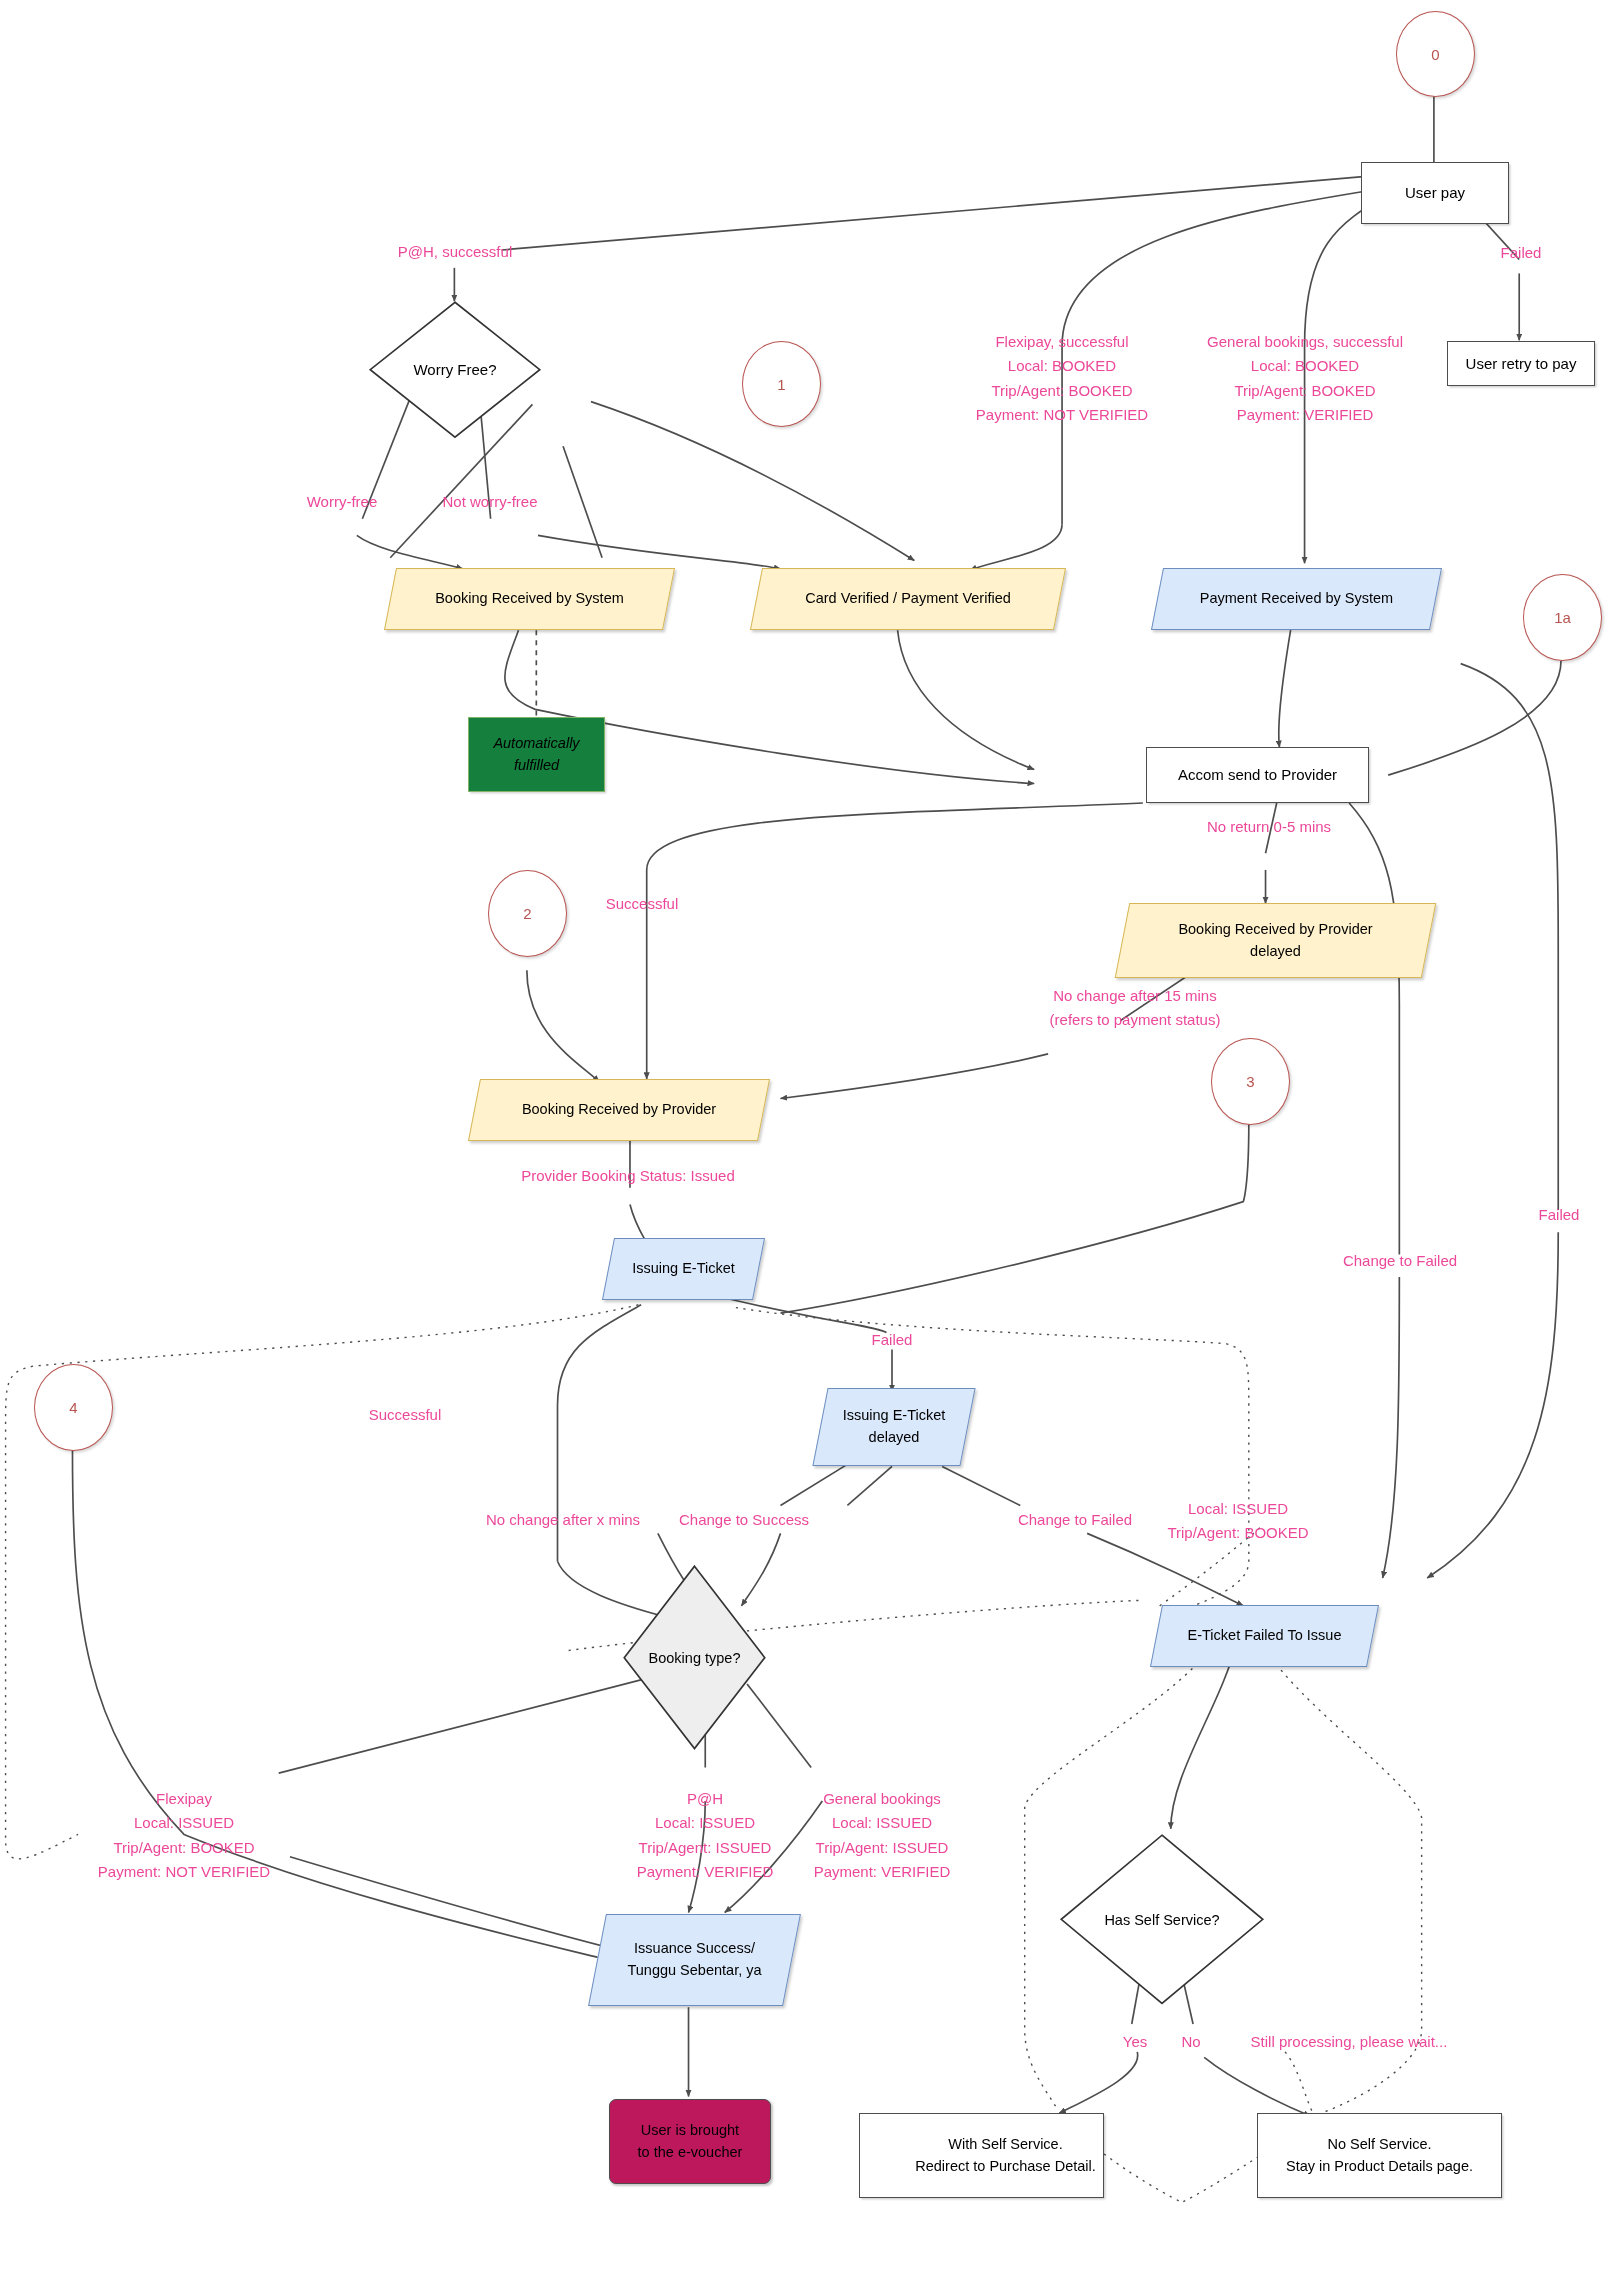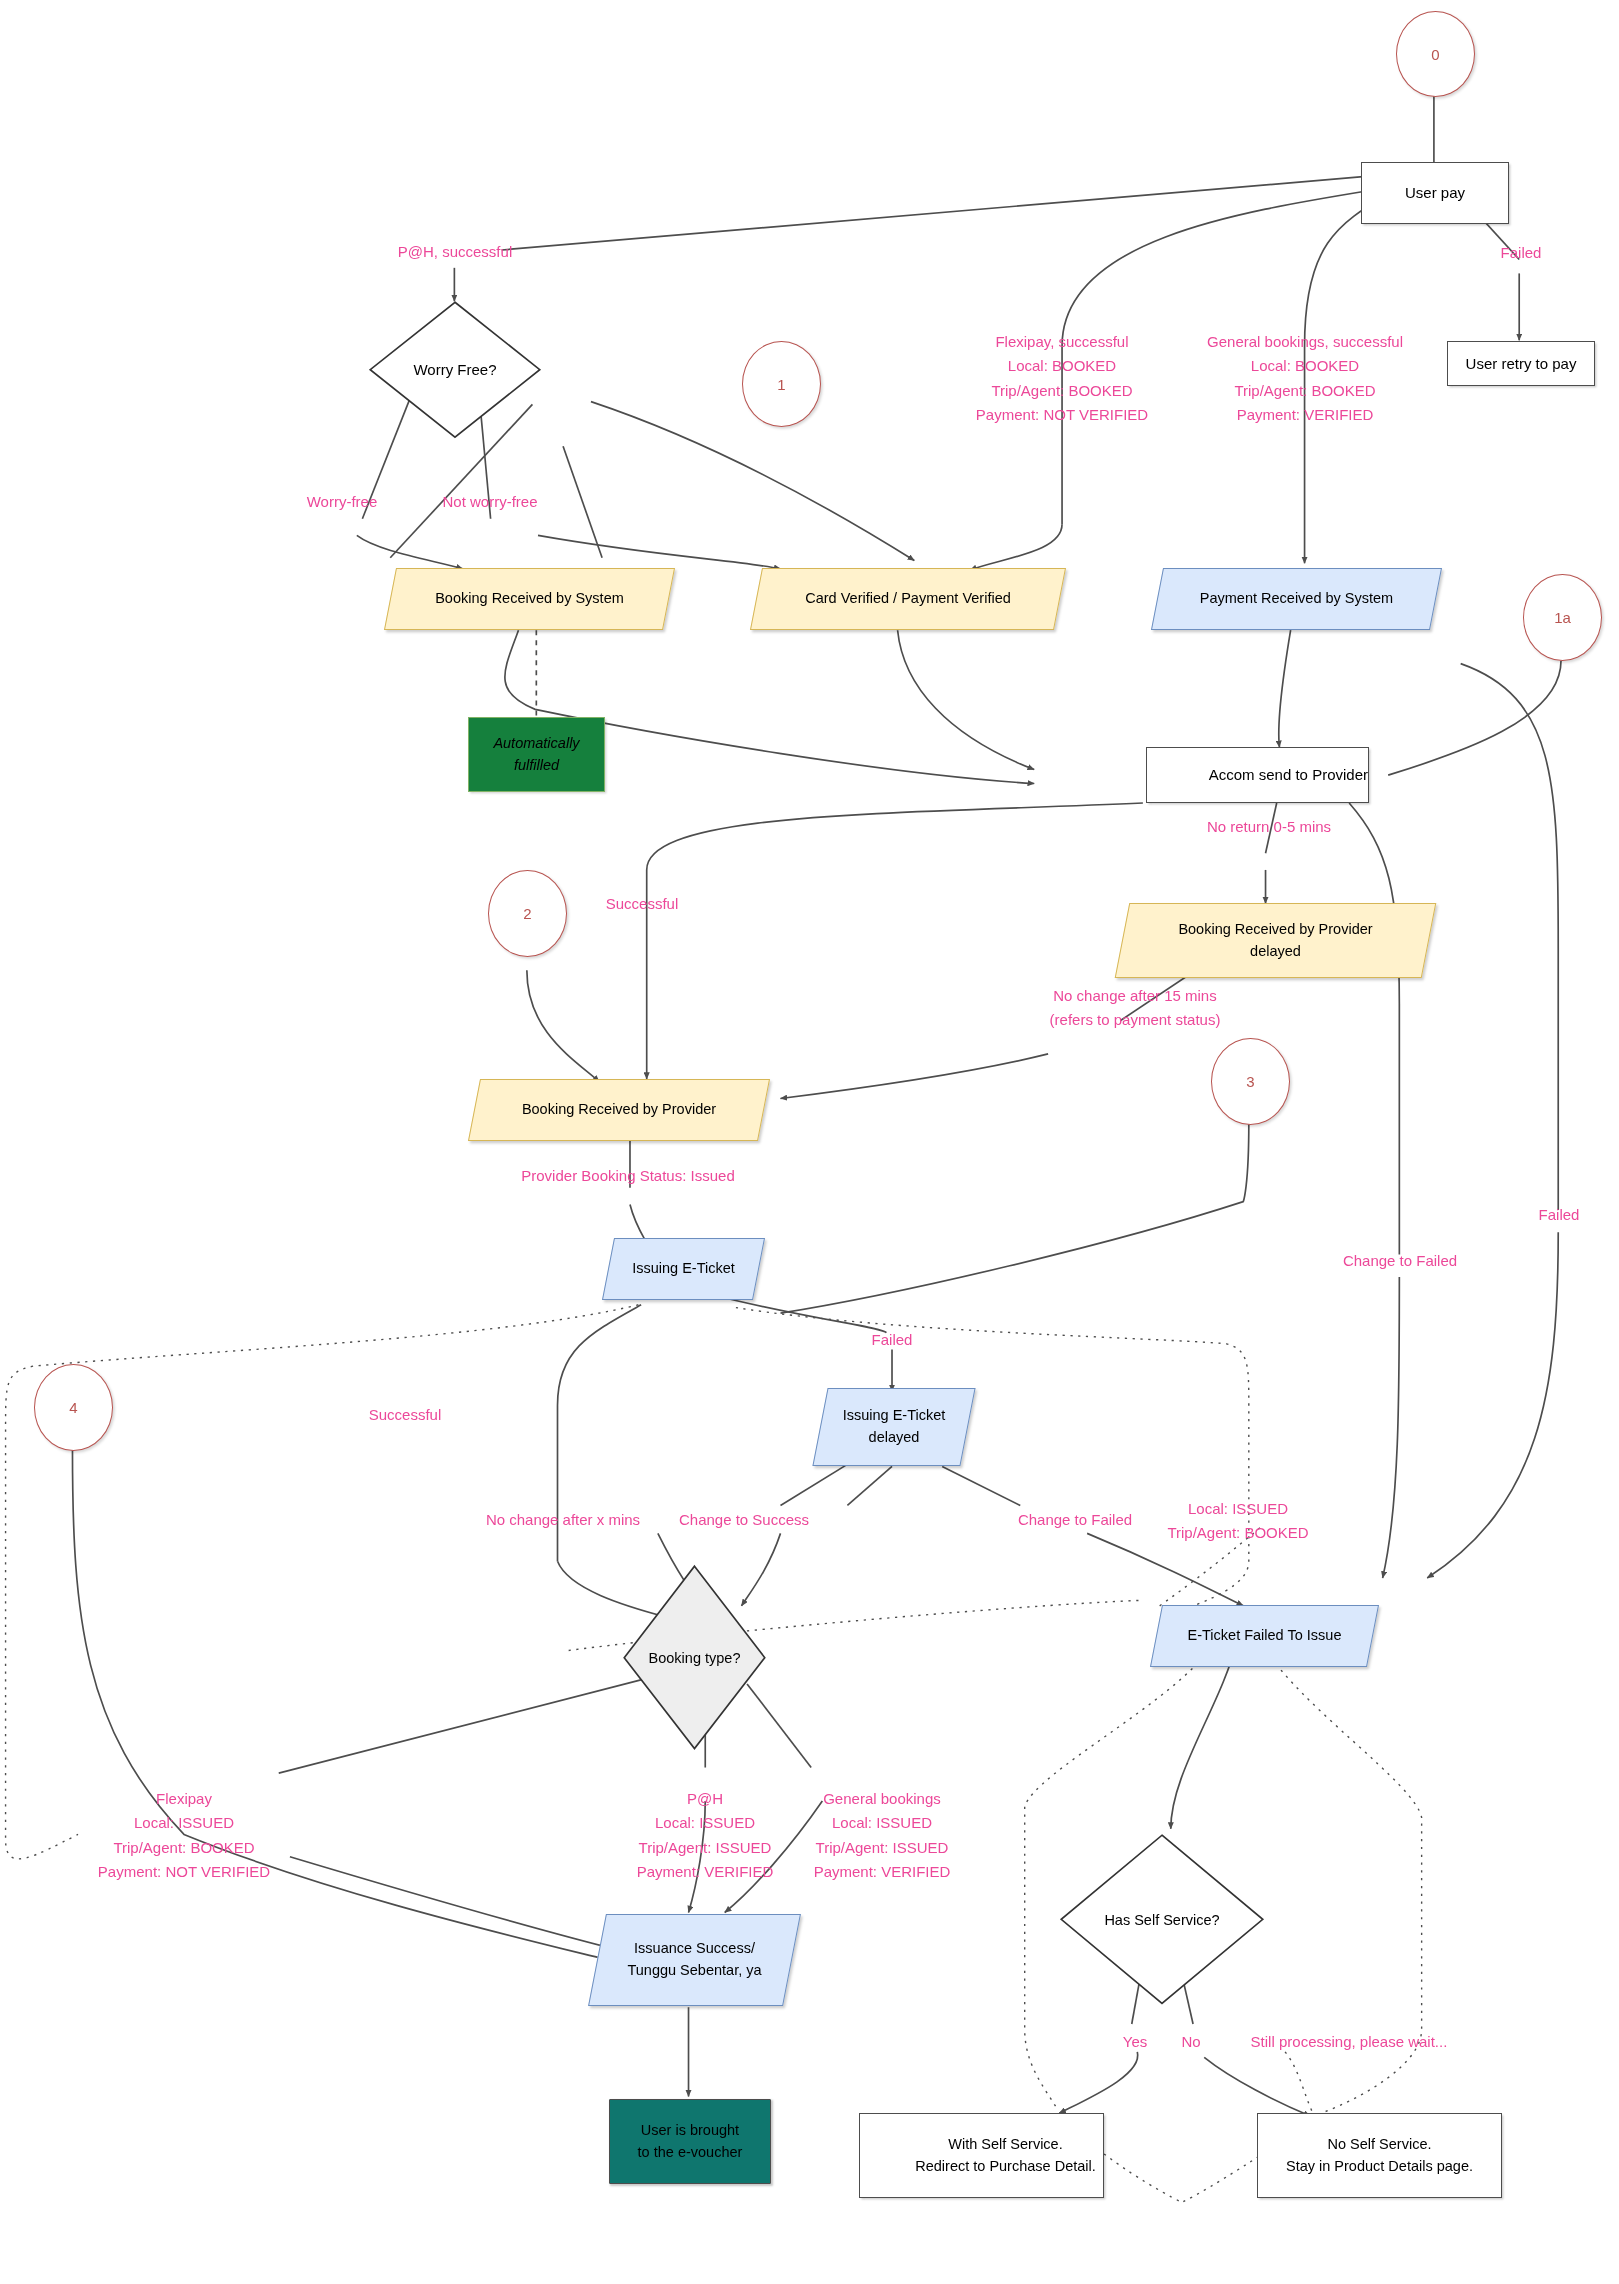--- a/index.html
+++ b/index.html
@@ -5,21 +5,21 @@
   html,body{margin:0;padding:0;background:#ffffff;}
   body{font-family:"Liberation Sans", sans-serif;}
   #canvas{position:relative;width:1619px;height:2284px;background:#ffffff;overflow:hidden;}
   svg.edges{position:absolute;left:0;top:0;width:1619px;height:2284px;pointer-events:none;}
 
   .node{position:absolute;box-sizing:border-box;display:flex;align-items:center;justify-content:center;text-align:center;}
   .node .lbl{line-height:1.45;white-space:pre-line;}
 
   
   .rect{background:#ffffff;border:1.1px solid #4d4d4d;box-shadow:1.7px 1.7px 2.2px rgba(0,0,0,.22);}
-  .rect-round{background:#0f766e;border:1.1px solid #4d4d4d;border-radius:1px;box-shadow:1.7px 1.7px 2.2px rgba(0,0,0,.22);}
+  .rect-round{background:#be185d;border:1.1px solid #4d4d4d;border-radius:7px;box-shadow:1.7px 1.7px 2.2px rgba(0,0,0,.22);}
 
   
   .par{position:absolute;}
   .par .skew{position:absolute;inset:0;transform:skewX(-11deg);box-shadow:2.2px 2.2px 2.8px rgba(0,0,0,.2);}
   .par .txt{position:absolute;inset:0;display:flex;align-items:center;justify-content:center;text-align:center;line-height:1.5;white-space:pre-line;}
   .par.yellow .skew{background:#fff2cc;border:1.1px solid #d6b656;}
   .par.blue .skew{background:#dae8fc;border:1.1px solid #6c8ebf;}
 
   
   .dia{position:absolute;}
@@ -204,21 +204,21 @@
   <div class="par blue" style="left:1157px;top:568px;width:279px;height:62px;">
     <div class="skew"></div>
     <div class="txt" style="font-size:14.5px;">Payment Received by System</div>
   </div>
 
   <div class="node green" style="left:468px;top:717px;width:137px;height:75px;font-size:14.5px;">
     <span class="lbl">Automatically
 fulfilled</span>
   </div>
 
-  <div class="node rect" style="left:1146px;top:747px;width:223px;height:56px;font-size:15px;justify-content:flex-end;">
+  <div class="node rect" style="left:1146px;top:747px;width:223px;height:56px;font-size:15px;">
     <span class="lbl">Accom send to Provider</span>
   </div>
 
   <div class="par yellow" style="left:1122px;top:903px;width:307px;height:75px;">
     <div class="skew"></div>
     <div class="txt" style="font-size:14.5px;">Booking Received by Provider
 delayed</div>
   </div>
 
   <div class="par yellow" style="left:474px;top:1079px;width:290px;height:62px;">

